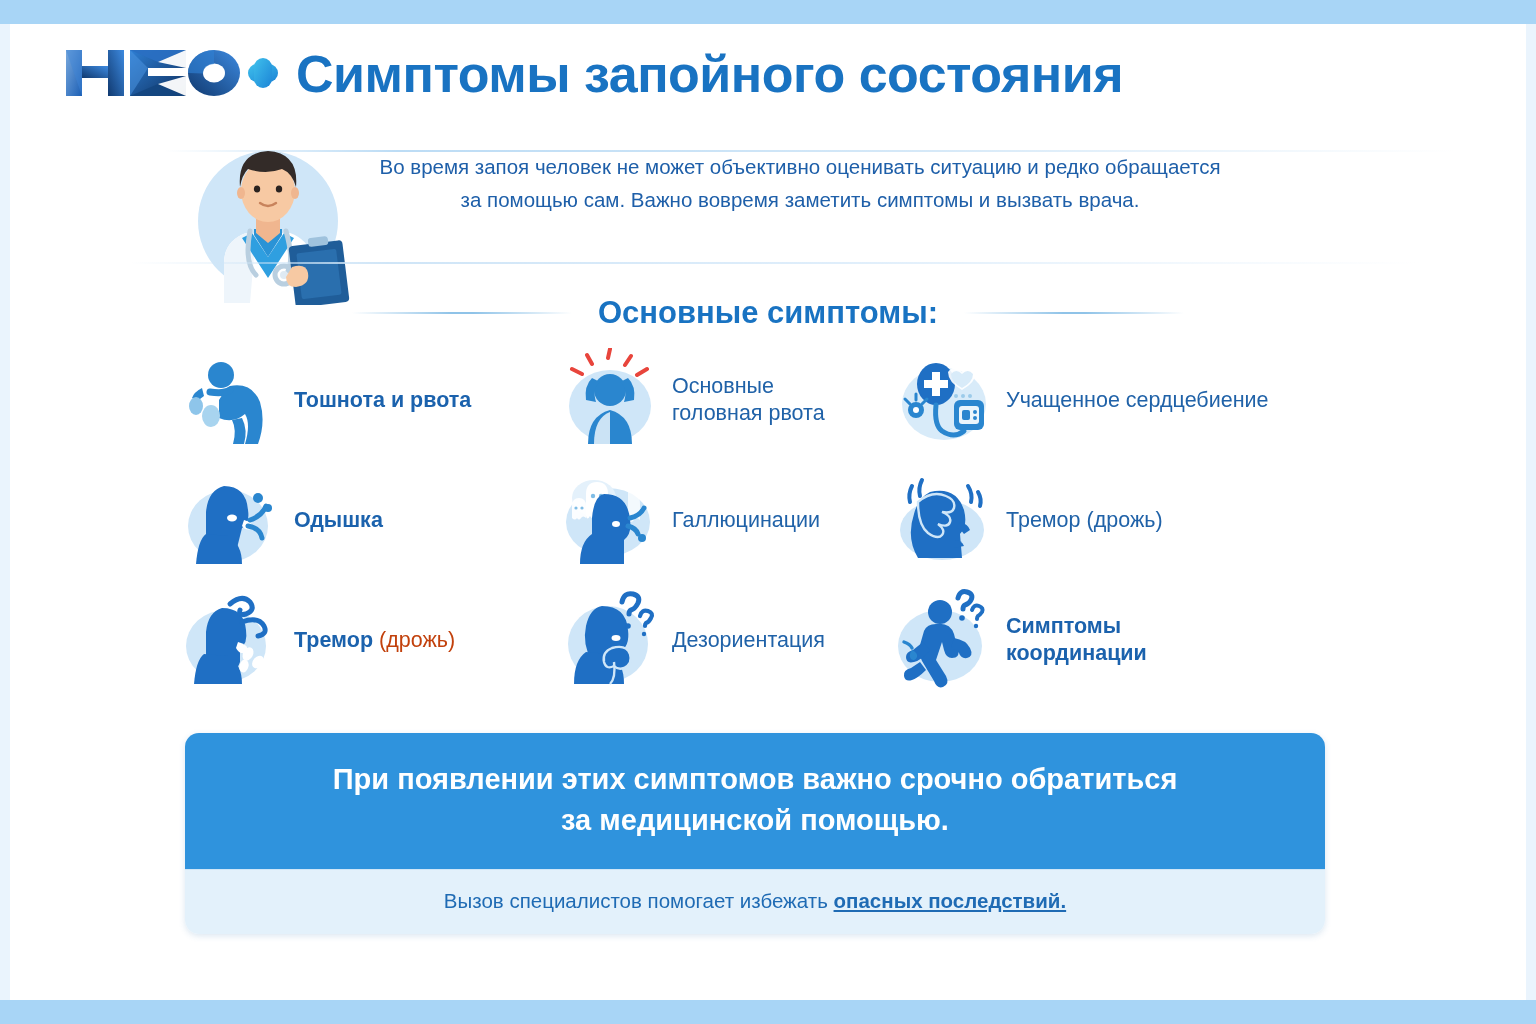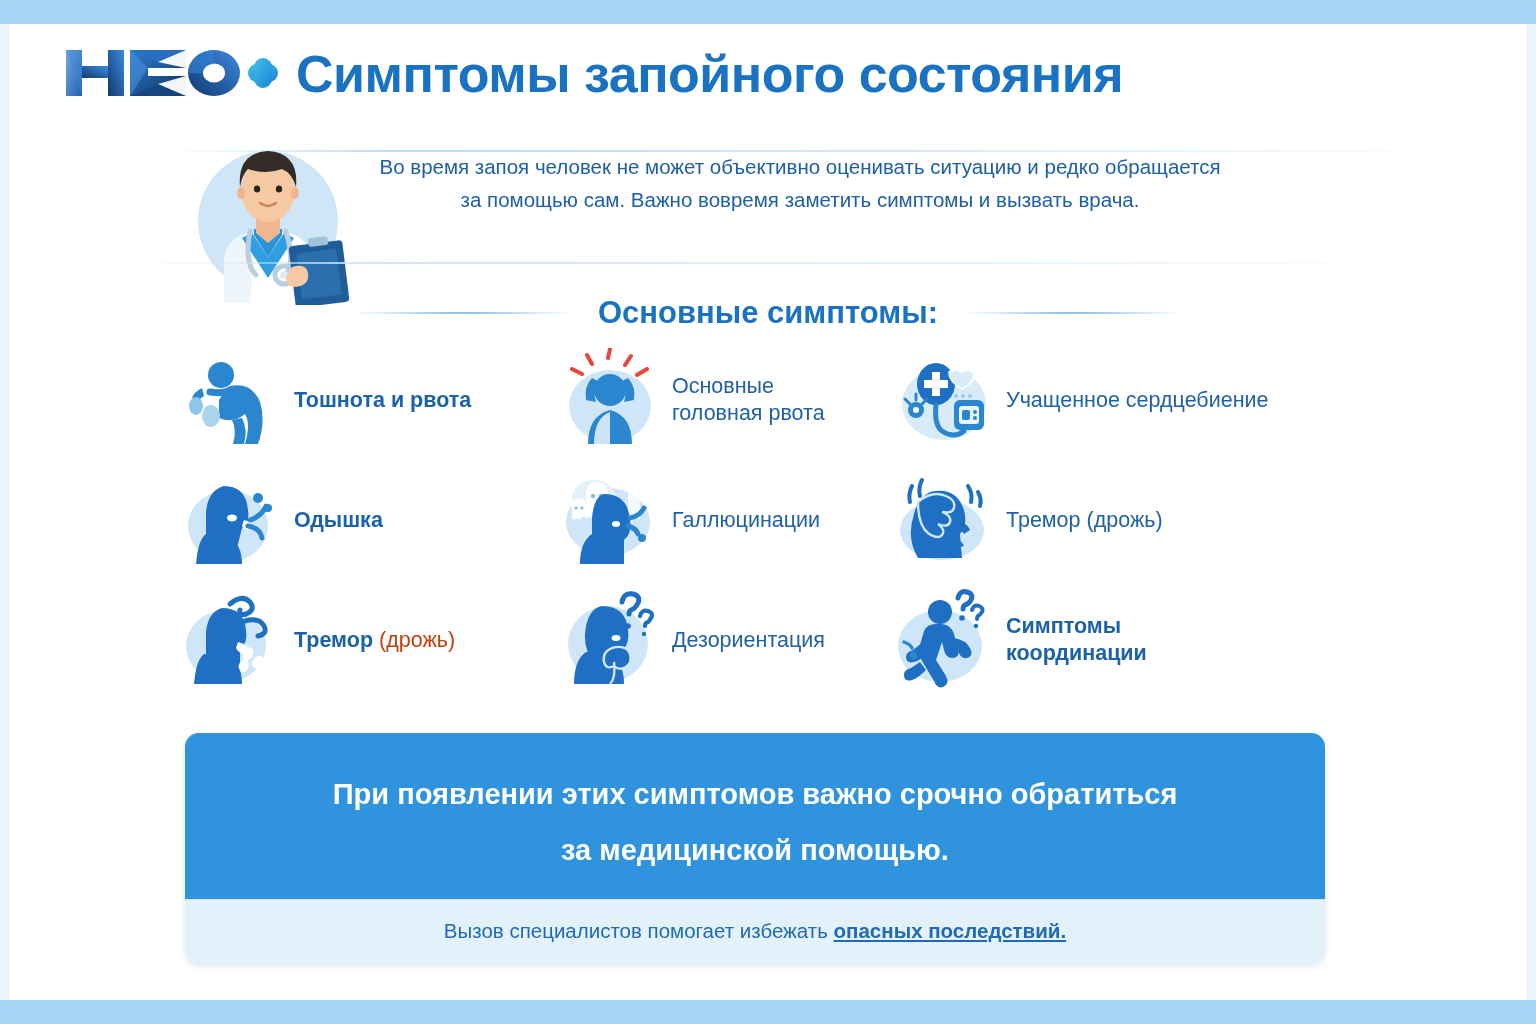--- a/index.html
+++ b/index.html
@@ -183,21 +183,20 @@
   .callout-main {
     background: #2f93dd;
     padding: 26px 40px 28px;
     text-align: center;
   }
   .callout-main .line {
     color: #ffffff;
     font-size: 29px;
     font-weight: 700;
     line-height: 1.42;
-    margin-top: 15px;
   }
   .callout-foot {
     background: #e3f1fb;
     padding: 19px 40px 21px;
     text-align: center;
     border-top: 1px solid #cfe6f7;
   }
   .callout-foot .ftext {
     color: #1f6bb4;
     font-size: 20.5px;

